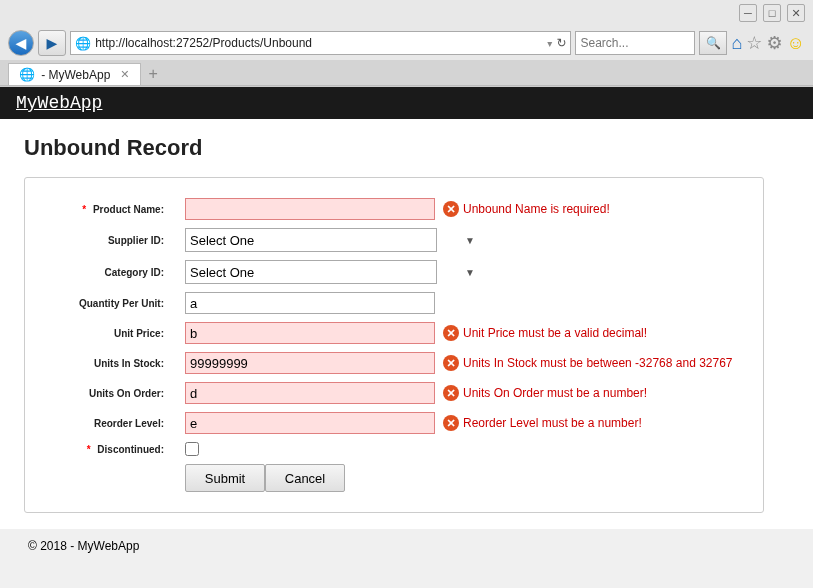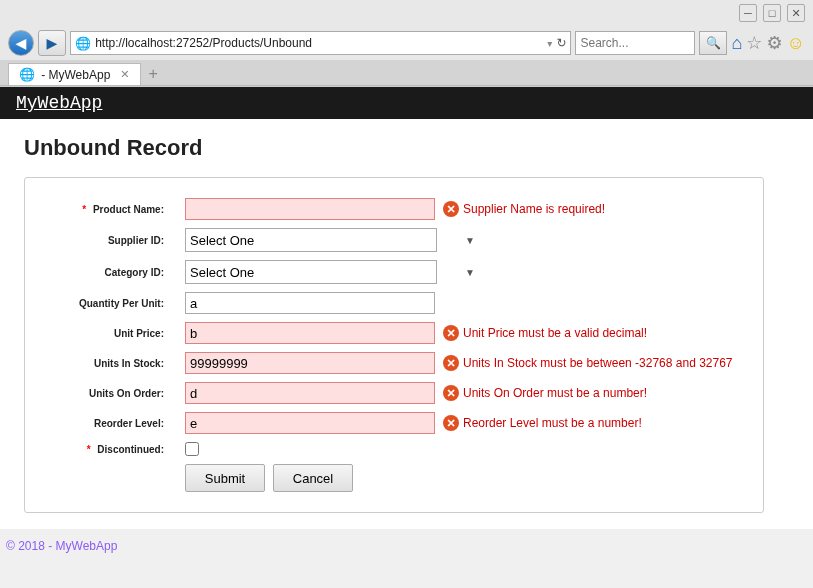--- a/index.html
+++ b/index.html
@@ -246,40 +246,39 @@
       font-size: 11px;
       font-weight: bold;
       flex-shrink: 0;
     }
     .checkbox-input {
       width: 14px; height: 14px;
       cursor: pointer;
     }
     .btn-row {
       display: flex;
-      gap: 8px;
       margin-top: 4px;
       padding-left: 130px;
     }
     .btn {
       height: 28px;
       min-width: 80px;
       border: 1px solid #aaa;
       background: linear-gradient(to bottom, #f5f5f5, #e0e0e0);
       font-size: 13px;
       cursor: pointer;
       border-radius: 2px;
       padding: 0 16px;
     }
 
     
     .footer {
-      padding: 10px 6px;
-      font-size: 12px;
-      color: #8b5cf6;
+      padding: 10px 28px;
+      font-size: 12px;
+      color: #000000;
       background: #f0f0f0;
     }
   </style>
 </head>
 <body>
 
 <div class="browser-chrome">
   <div class="title-bar">
     <div class="title-bar-btn">─</div>
     <div class="title-bar-btn">□</div>
@@ -325,21 +324,21 @@
   <div class="form-card">
 
     <div class="form-row">
       <div class="form-label">
         <span class="required-star">*</span>
         <span>Product Name:</span>
       </div>
       <input class="form-input error" type="text" value="" style="">
       <div class="error-msg">
         <span class="error-icon">✕</span>
-        <span>Supplier Name is required!</span>
+        <span>Unbound Name is required!</span>
       </div>
     </div>
 
     <div class="form-row">
       <div class="form-label">
         <span>Supplier ID:</span>
       </div>
       <div class="select-wrap">
         <select class="form-select">
           <option>Select One</option>

